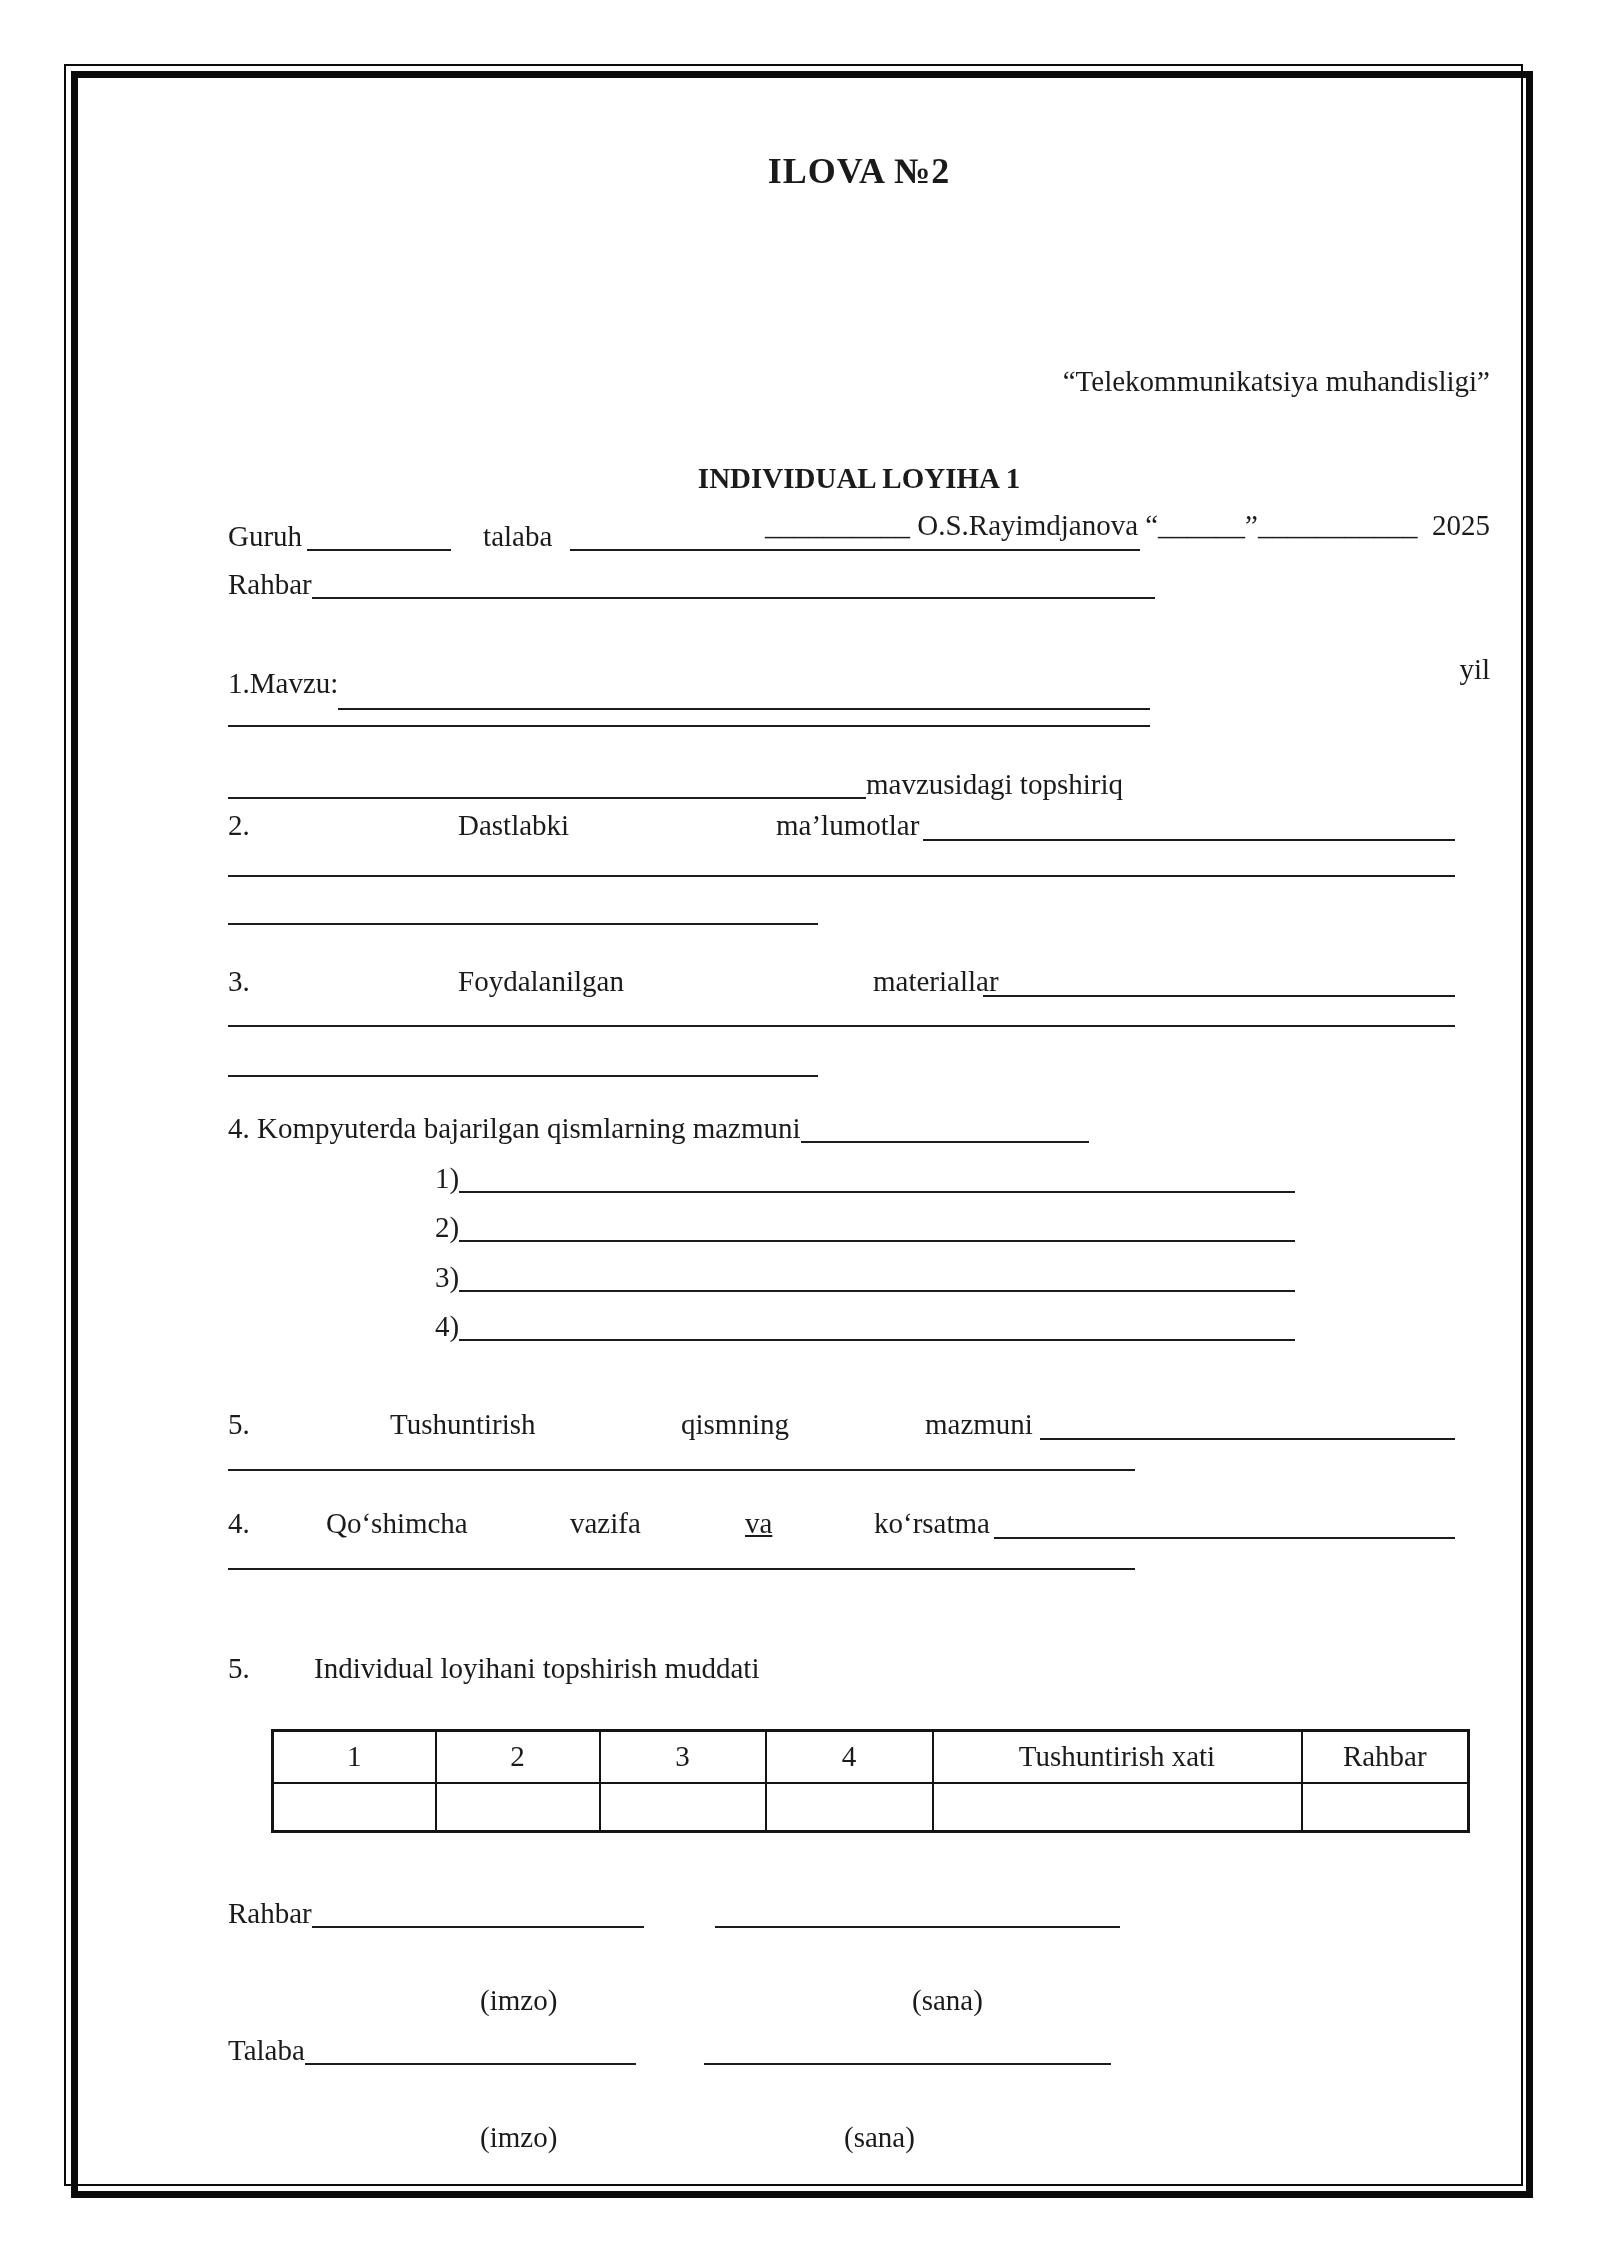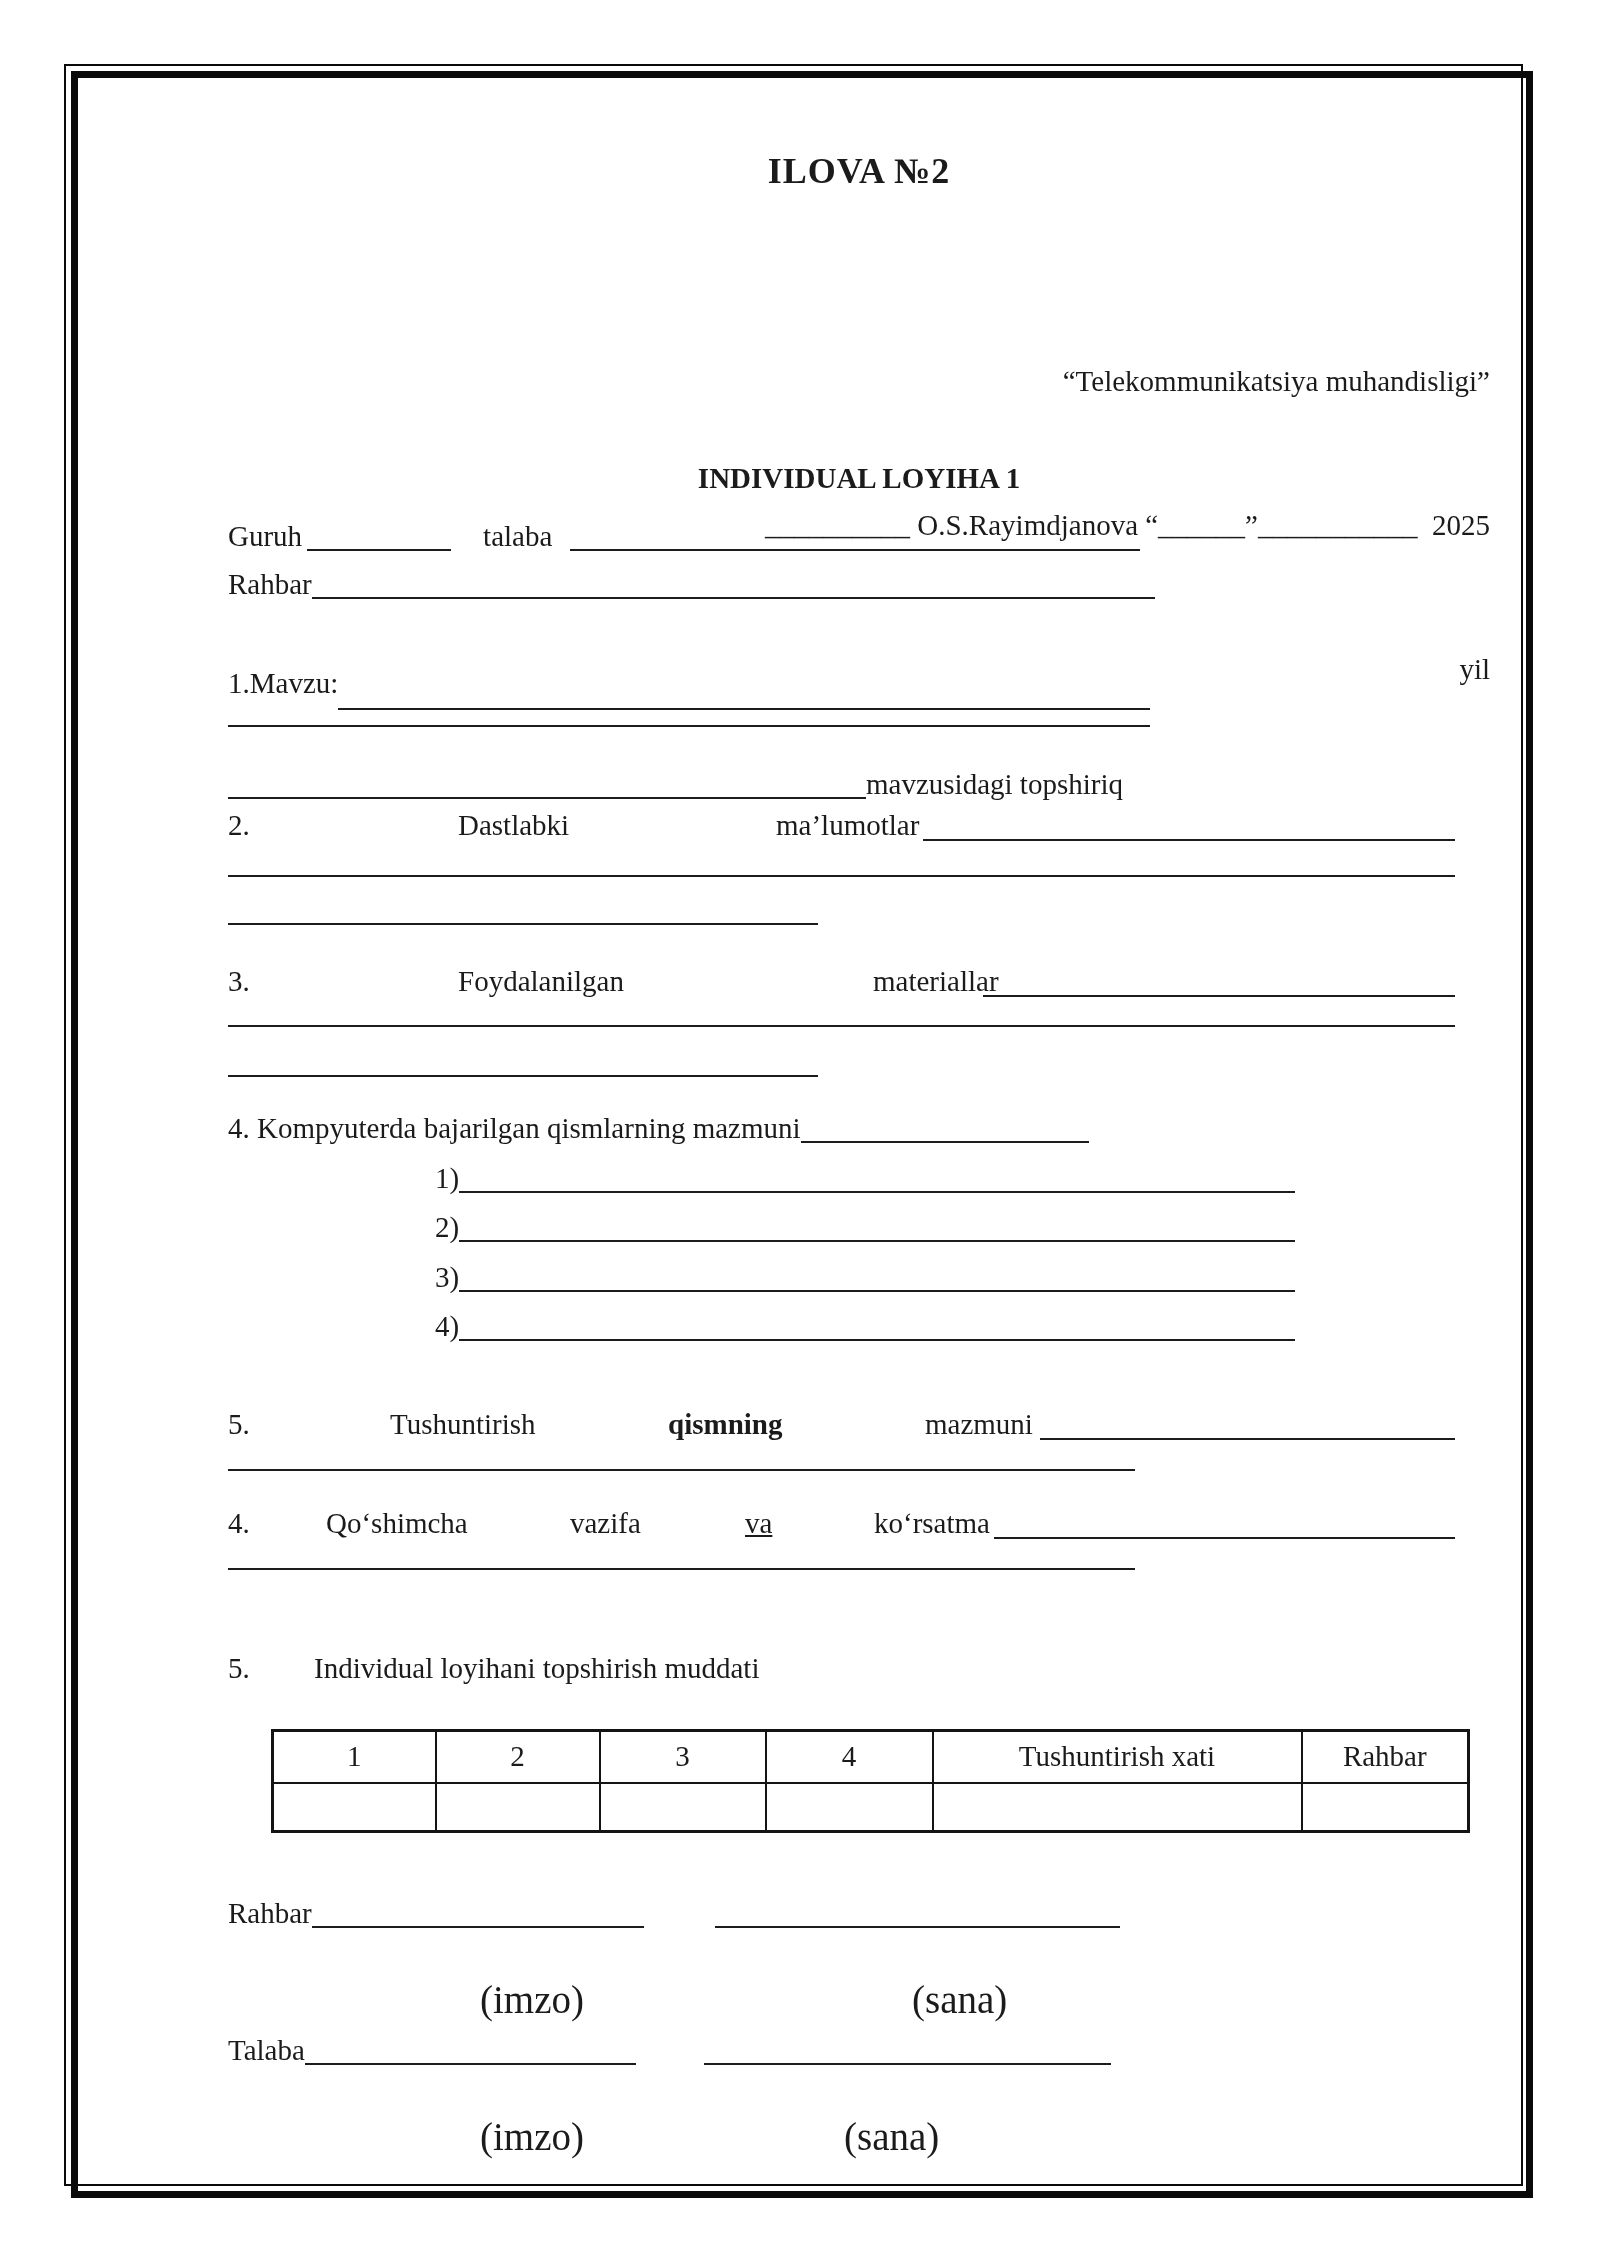--- a/index.html
+++ b/index.html
@@ -65,21 +65,21 @@
     border: 3px solid #141414;
     font-size: 29px;
   }
   .sched-table th, .sched-table td {
     border: 2px solid #141414;
     font-weight: normal; text-align: center; vertical-align: middle;
     overflow: hidden;
   }
   .sched-table .hrow th { height: 52px; }
   .sched-table .drow td { height: 49px; }
-  .sigword { position: absolute; top: 0; font-size: 39px; line-height: 44px; }
+  .sigword { position: absolute; top: 0; font-size: 29px; line-height: 44px; }
 </style>
 </head>
 <body>
 
 <div class="page">
 
   <div class="frame-thick"></div>
   <div class="frame-thin"></div>
 
   <div class="title">ILOVA №2</div>
@@ -157,21 +157,21 @@
     <span class="rule grow"></span>
   </div>
   <div class="row" style="top:1304px; left:435px; width:860px;">
     <span>4)</span>
     <span class="rule grow"></span>
   </div>
 
   <div class="jrow" style="top:1402px;">
     <span class="w" style="left:0;">5.</span>
     <span class="w" style="left:162px;">Tushuntirish</span>
-    <span class="w" style="left:440px;font-weight:bold;">qismning</span>
+    <span class="w" style="left:453px;">qismning</span>
     <span class="w" style="left:697px;">mazmuni</span>
     <span class="rx" style="left:812px; right:0;"></span>
   </div>
 
   <div class="hrline" style="top:1469px; left:228px; width:907px;"></div>
 
   <div class="jrow" style="top:1501px;">
     <span class="w" style="left:0;">4.</span>
     <span class="w" style="left:98px;">Qo‘shimcha</span>
     <span class="w" style="left:342px;">vazifa</span>

